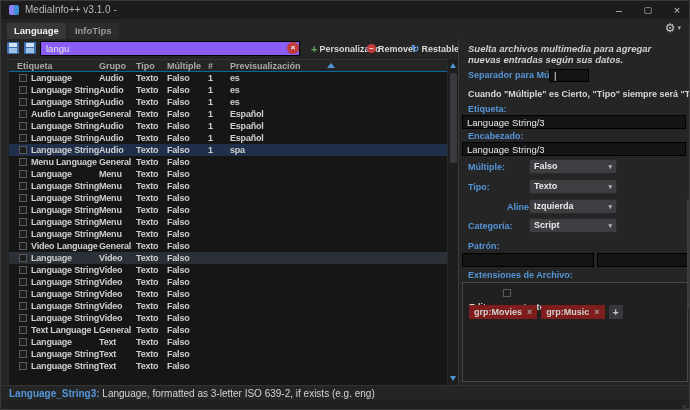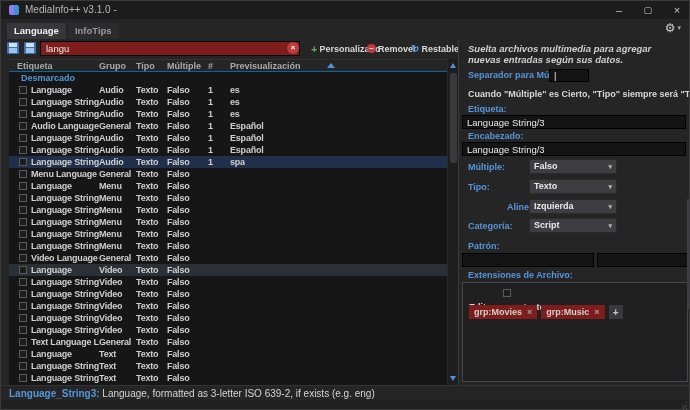--- a/index.html
+++ b/index.html
@@ -28,21 +28,21 @@
   .tab.inactive { background:#2b2b2e; color:#9a9a9a; font-weight:600; }
 
   
   .left { position:absolute; left:0; top:38px; width:458px; height:346px; background:#252526; }
 
   .toolbar { position:absolute; left:0; top:0; width:100%; height:20px; }
   .floppy { position:absolute; top:3px; width:12px; height:12px; background:#3e6fae; border-radius:1px; }
   .floppy::before { content:""; position:absolute; left:2px; top:1px; width:8px; height:4px; background:#cfe2f5; }
   .floppy::after  { content:""; position:absolute; left:2px; bottom:1px; width:8px; height:5px; background:#9fc3e8; }
   .floppy.f1 { left:6px; } .floppy.f2 { left:23px; }
-  .search { position:absolute; left:39px; top:2px; width:260px; height:15px; background:#7f1d1d;
+  .search { position:absolute; left:39px; top:2px; width:260px; height:15px; background:#8b5cf6;
             border:1px solid #000; color:#e8e8e8; font-size:9.5px; padding:0 16px 0 5px;
             font-family:"Liberation Sans",sans-serif; }
   .clearbtn { position:absolute; left:286px; top:3px; width:12px; height:12px; border-radius:50%;
               background:#c23b3b; color:#fff; font-size:8px; line-height:12px; text-align:center; font-weight:700; }
   .tbtn { position:absolute; top:2px; height:15px; display:flex; align-items:center; gap:2px;
           font-size:9px; font-weight:600; color:#d8d8d8; }
   .tbtn .plus { color:#5fae5f; font-weight:700; font-size:11px; }
   .tbtn .minusc { width:9px; height:9px; border-radius:50%; background:#c23b3b; color:#fff;
                   font-size:8px; line-height:8px; text-align:center; font-weight:700; }
   .tbtn .resetg { color:#5596d8; font-weight:700; font-size:10px; }
@@ -168,21 +168,20 @@
       <div class="hc">Grupo</div>
       <div class="hc">Tipo</div>
       <div class="hc">Múltiple</div>
       <div class="hc">#</div>
       <div class="hc">
         <span>Previsualización</span><span class="sortarrow"></span>
       </div>
     </div>
 
     <div class="tbody">
-      <div class="grouprow">Desmarcado</div>
       <div>
           <div class="trow">
             <div class="c c0">
               <span class="cb"></span>
               <span>Language</span>
             </div>
             <div class="c">Audio</div>
             <div class="c">Texto</div>
             <div class="c">Falso</div>
             <div class="c">1</div>

